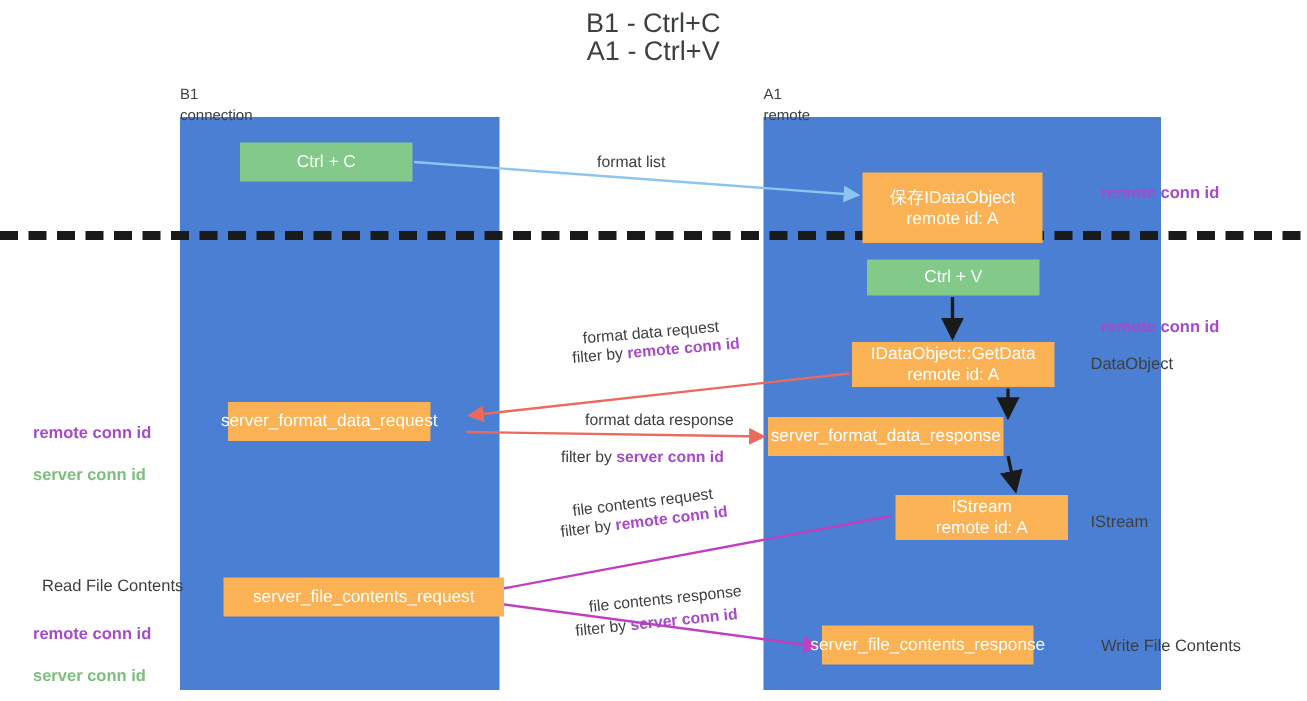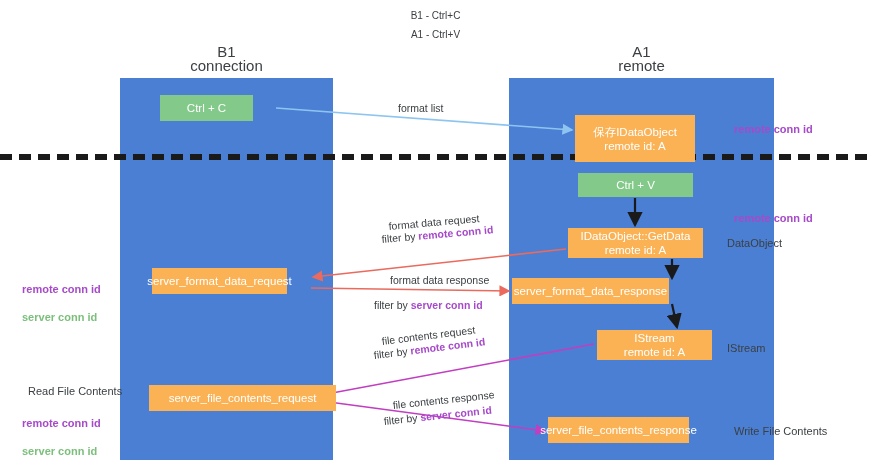--- a/index.html
+++ b/index.html
@@ -13,40 +13,40 @@
   #stage{position:relative;width:871px;height:467px;}
 
   
   .lane{position:absolute;background:#4a7fd4;}
   .lane.b1{left:120px;top:78px;width:213px;height:382px;}
   .lane.a1{left:509px;top:78px;width:265px;height:382px;}
 
   
   .diagram-title{
     position:absolute;left:0;top:6px;width:871px;
-    text-align:center;font-size:10px;line-height:19px;color:#3c4043;
+    text-align:center;font-size:18px;line-height:19px;color:#3c4043;
     white-space:pre-line;
   }
   .lane-head{
-    position:absolute;text-align:center;font-size:15px;line-height:14px;
-    color:#3c4043;white-space:pre-line;
+    position:absolute;text-align:left;font-size:10px;line-height:14px;
+    color:#3c4043;white-space:pre-line;margin-top:12px;
   }
   .lane-head.b1{left:120px;top:45px;width:213px;}
   .lane-head.a1{left:509px;top:45px;width:265px;}
 
   
   .node{
     position:absolute;display:flex;align-items:center;justify-content:center;
     text-align:center;color:#ffffff;font-size:11.5px;line-height:14px;
     white-space:pre-line;box-sizing:border-box;padding:2px 4px;
   }
   .node.green{background:#83c98a;}
   .node.orange{background:#fbb254;}
 
-  .n-ctrlc{left:160px;top:95px;width:93px;height:26px;}
+  .n-ctrlc{left:160px;top:95px;width:115px;height:26px;}
   .n-idataobject{left:575px;top:115px;width:120px;height:47px;}
   .n-ctrlv{left:578px;top:173px;width:115px;height:24px;}
   .n-getdata{left:568px;top:228px;width:135px;height:30px;}
   .n-sfdreq{left:152px;top:268px;width:135px;height:26px;}
   .n-sfdresp{left:512px;top:278px;width:157px;height:26px;}
   .n-istream{left:597px;top:330px;width:115px;height:30px;}
   .n-sfcreq{left:149px;top:385px;width:187px;height:26px;}
   .n-sfcresp{left:548px;top:417px;width:141px;height:26px;}
 
   

